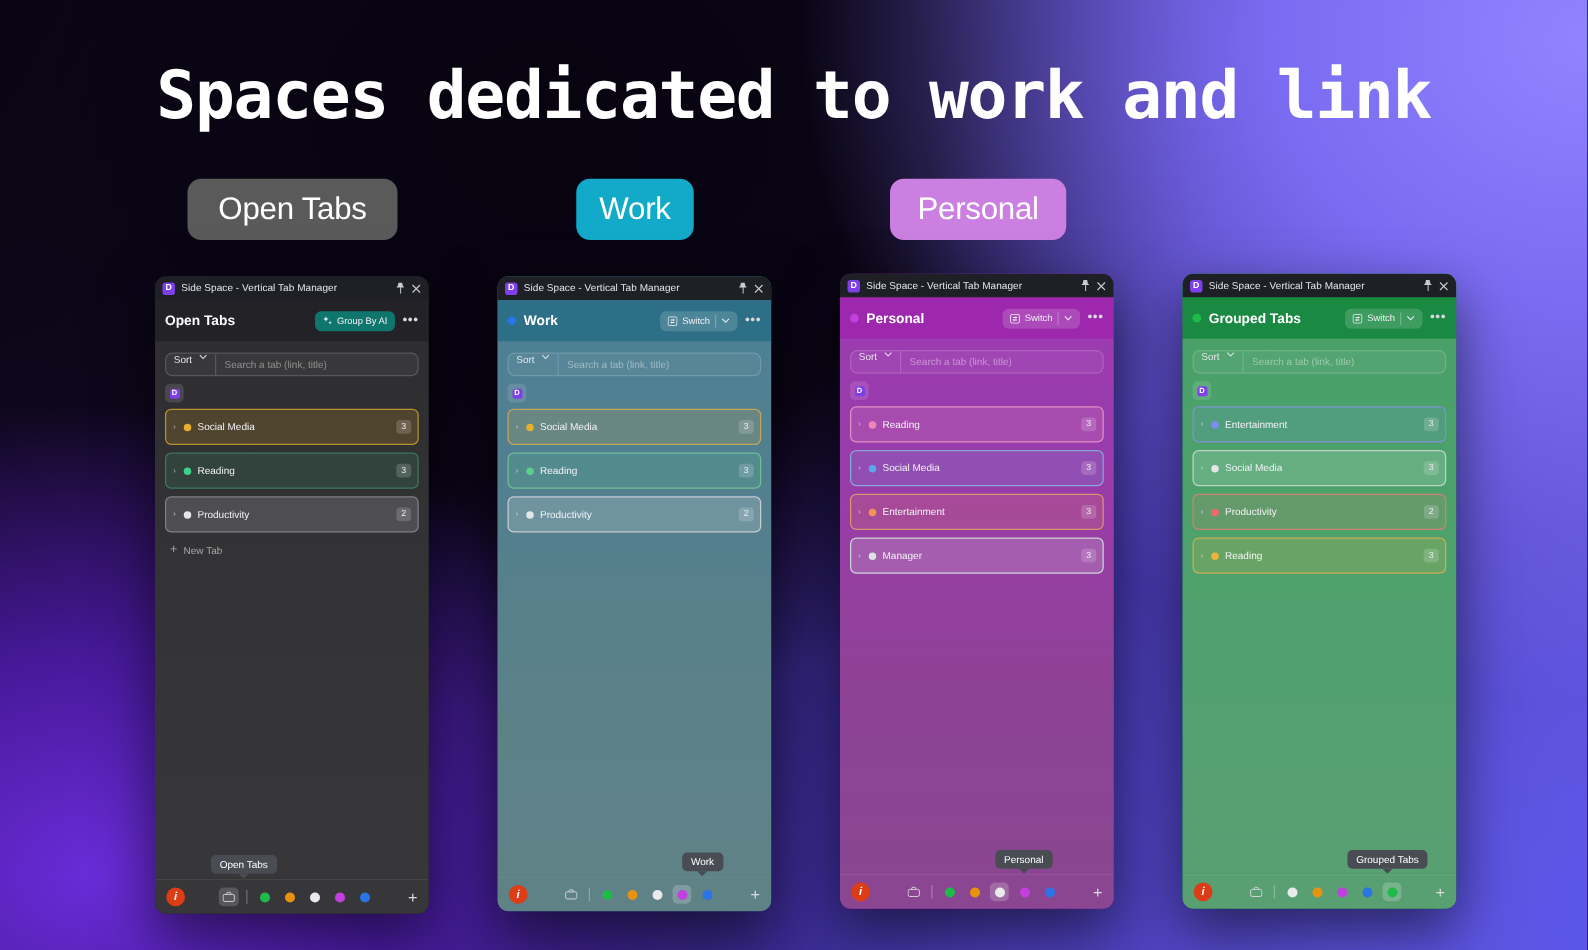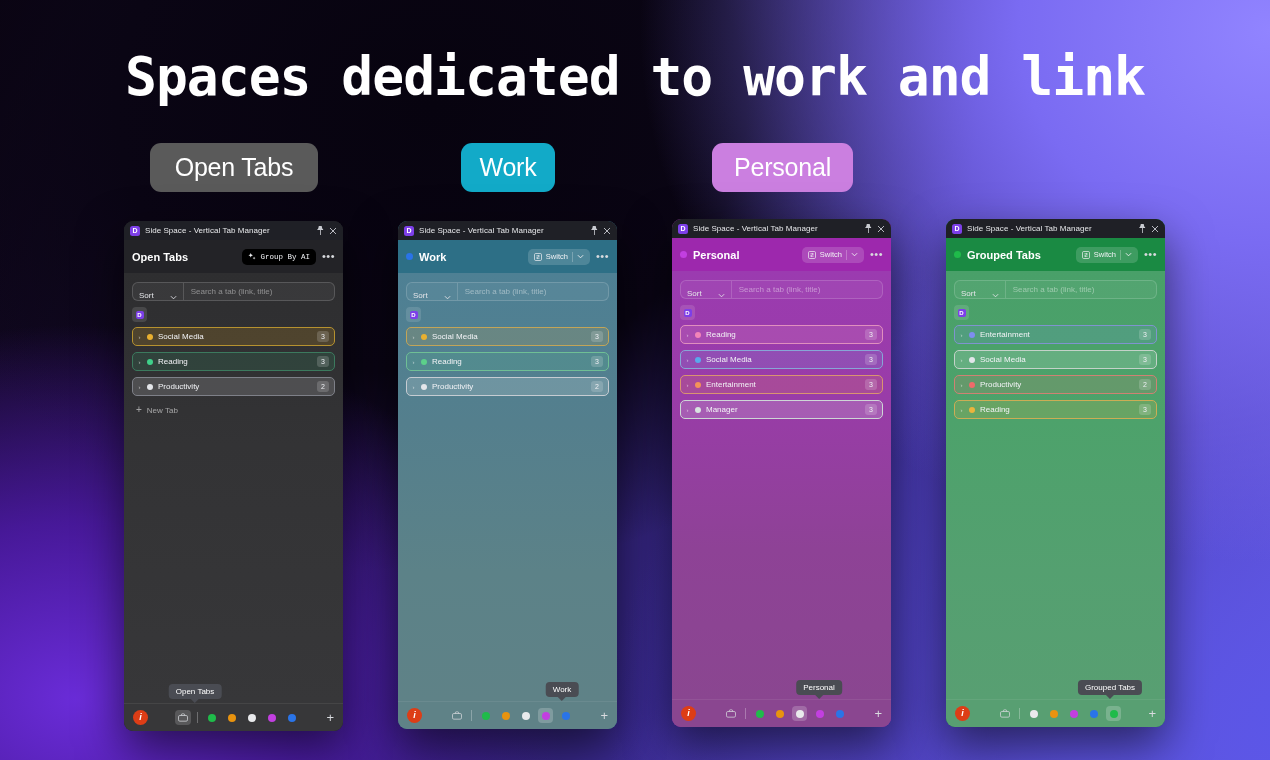--- a/index.html
+++ b/index.html
@@ -100,38 +100,38 @@
   .space-dot { width: 7px; height: 7px; border-radius: 50%; flex: 0 0 auto; }
   .space-name { font-size: 11px; font-weight: 700; color: #ffffff; white-space: nowrap; }
   .sp-spacer { flex: 1; }
   .pill {
     display: flex; align-items: center; gap: 4px;
     height: 16px; padding: 0 6px;
     border-radius: 5px;
     background: rgba(255,255,255,0.16);
     font-size: 7.5px; color: #f0f1f4; white-space: nowrap;
   }
-  .pill.dark { background: #000000; font-family: Liberation Mono, monospace; }
+  .pill.dark { background: #0f766e; }
   .pill-sep { width: 1px; height: 10px; background: rgba(255,255,255,0.25); }
   .kebab { color: #d8dade; font-size: 11px; letter-spacing: 0.5px; line-height: 1; }
 
   
   .pbody { flex: 1; display: flex; flex-direction: column; padding: 9px 8px 0 8px; min-height: 0; }
 
   .searchrow {
     display: flex; align-items: center;
     height: 19px;
     border-radius: 6px;
     border: 1px solid rgba(255,255,255,0.16);
     background: rgba(255,255,255,0.05);
     overflow: hidden;
     flex: 0 0 auto;
   }
   .sortbtn {
-    display: flex; align-items: flex-end; gap: 16px;
+    display: flex; align-items: flex-start; gap: 5px;
     padding: 0 6px; height: 100%;
     font-size: 8px; color: #e3e4e8;
     border-right: 1px solid rgba(255,255,255,0.16);
     white-space: nowrap;
   }
   .searchinput {
     flex: 1; height: 100%;
     border: none; outline: none; background: transparent;
     font-family: inherit; font-size: 8px; color: #fff;
     padding: 0 7px;
@@ -145,21 +145,21 @@
     display: flex; align-items: center; justify-content: center;
   }
   .favchip i {
     width: 8px; height: 8px; border-radius: 2px; background: #7d3fe8;
     display: flex; align-items: center; justify-content: center;
     font-size: 6px; color: #fff; font-style: normal; font-weight: 700; line-height: 1;
   }
 
   .grouplist { display: flex; flex-direction: column; gap: 6px; flex: 0 0 auto; }
   .grow {
-    height: 19px;
+    height: 29px;
     border-radius: 5px;
     display: flex; align-items: center;
     padding: 0 5px 0 4px;
     gap: 5px;
   }
   .caret { font-size: 6px; color: rgba(255,255,255,0.6); line-height: 1; width: 5px; text-align: center; }
   .gdot { width: 6px; height: 6px; border-radius: 50%; flex: 0 0 auto; }
   .gname { font-size: 8px; color: #f2f3f6; white-space: nowrap; overflow: hidden; text-overflow: ellipsis; flex: 1; }
   .gcount {
     min-width: 12px; height: 11px; border-radius: 3px;

